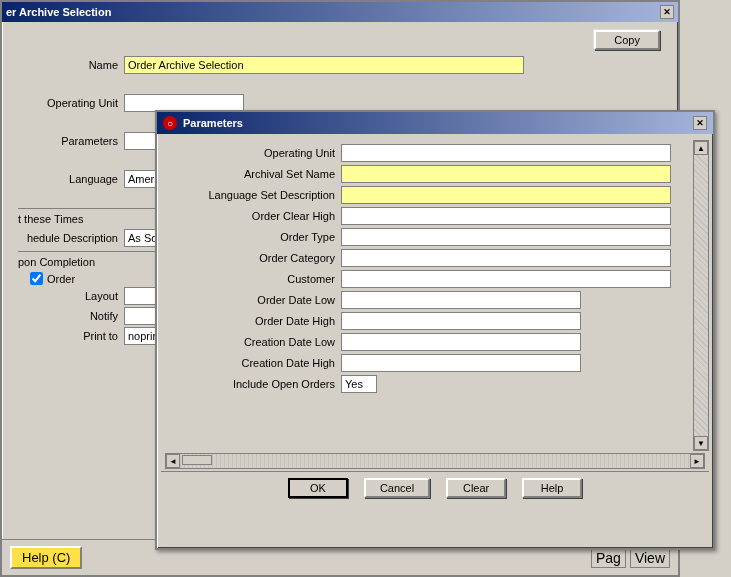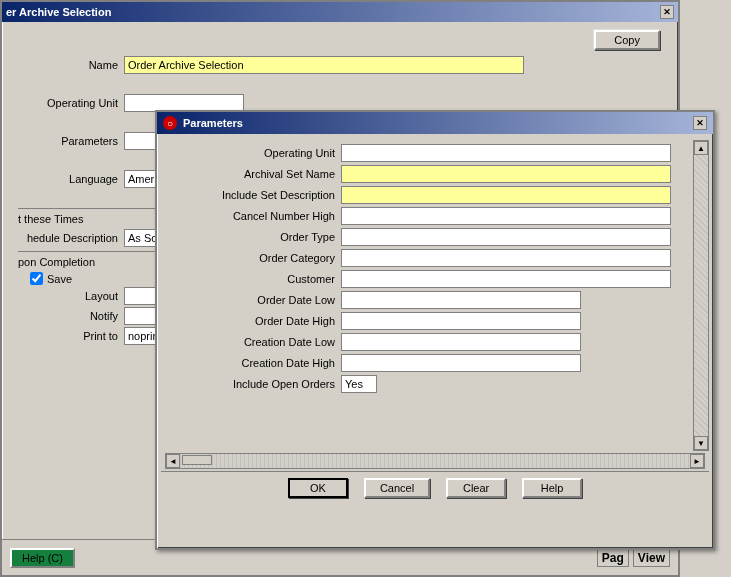--- a/index.html
+++ b/index.html
@@ -135,25 +135,25 @@
       margin: 2px 8px 2px 20px;
     }
 
     .layout-row {
       display: flex;
       align-items: center;
       margin: 2px 8px;
     }
 
     .help-btn {
-      background: #15803d;
+      background: #fde047;
       border: 2px solid;
       border-color: #fff #808080 #808080 #fff;
       padding: 2px 10px;
-      font-size: 11px;
+      font-size: 13px;
       cursor: pointer;
     }
 
     
     .modal-overlay {
       position: absolute;
       top: 110px;
       left: 155px;
       width: 560px;
       height: 440px;
@@ -381,23 +381,22 @@
 
     .modal-btn-ok {
       border: 2px solid #000;
       padding: 2px 14px;
     }
 
     .pager-btn {
       background: #d4d0c8;
       border: 1px solid #808080;
       padding: 1px 4px;
-      font-size: 12px;
-      cursor: pointer;
-      font-weight: bold;
+      font-size: 14px;
+      cursor: pointer;
     }
   </style>
 </head>
 <body>
 
 <div class="bg-window">
   <div class="bg-window-titlebar">
     <span>er Archive Selection</span>
     <span class="bg-window-close">✕</span>
   </div>
@@ -435,21 +434,21 @@
       <span class="form-label">hedule Description</span>
       <input class="form-input" type="text" value="As So" style="max-width: 200px;">
     </div>
 
     <hr class="separator">
 
     <div class="upon-completion">pon Completion</div>
 
     <div class="checkbox-row">
       <input type="checkbox" checked="" style="margin-right: 4px;">
-      <span>Save</span>
+      <span>Order</span>
     </div>
 
     <div class="layout-row">
       <span class="form-label">Layout</span>
       <input class="form-input" type="text" style="max-width: 120px;">
     </div>
 
     <div class="layout-row">
       <span class="form-label">Notify</span>
       <input class="form-input" type="text" style="max-width: 120px;">
@@ -489,25 +488,25 @@
 
         <div class="modal-row">
               <span class="modal-label">Operating Unit</span>
               <input type="text" class="modal-input" style="">
             </div>
             <div class="modal-row">
               <span class="modal-label">Archival Set Name</span>
               <input type="text" class="modal-input-yellow" style="">
             </div>
             <div class="modal-row">
-              <span class="modal-label">Include Set Description</span>
+              <span class="modal-label">Language Set Description</span>
               <input type="text" class="modal-input-yellow" style="">
             </div>
             <div class="modal-row">
-              <span class="modal-label">Cancel Number High</span>
+              <span class="modal-label">Order Clear High</span>
               <input type="text" class="modal-input" style="">
             </div>
             <div class="modal-row">
               <span class="modal-label">Order Type</span>
               <input type="text" class="modal-input" style="">
             </div>
             <div class="modal-row">
               <span class="modal-label">Order Category</span>
               <input type="text" class="modal-input" style="">
             </div>

